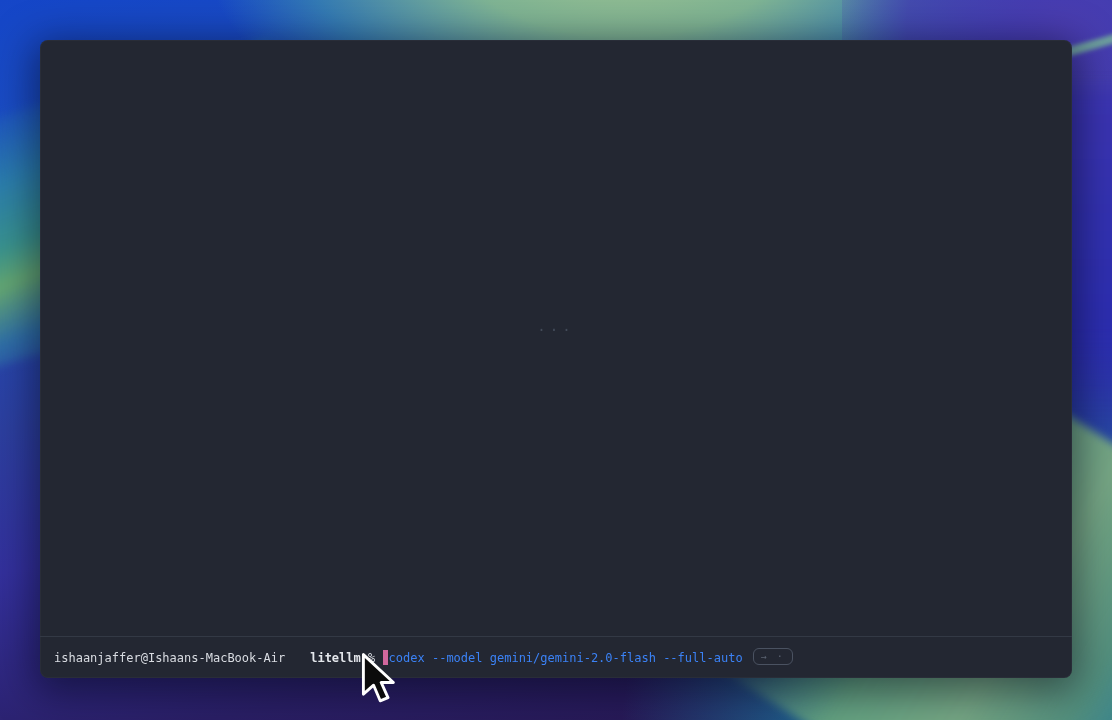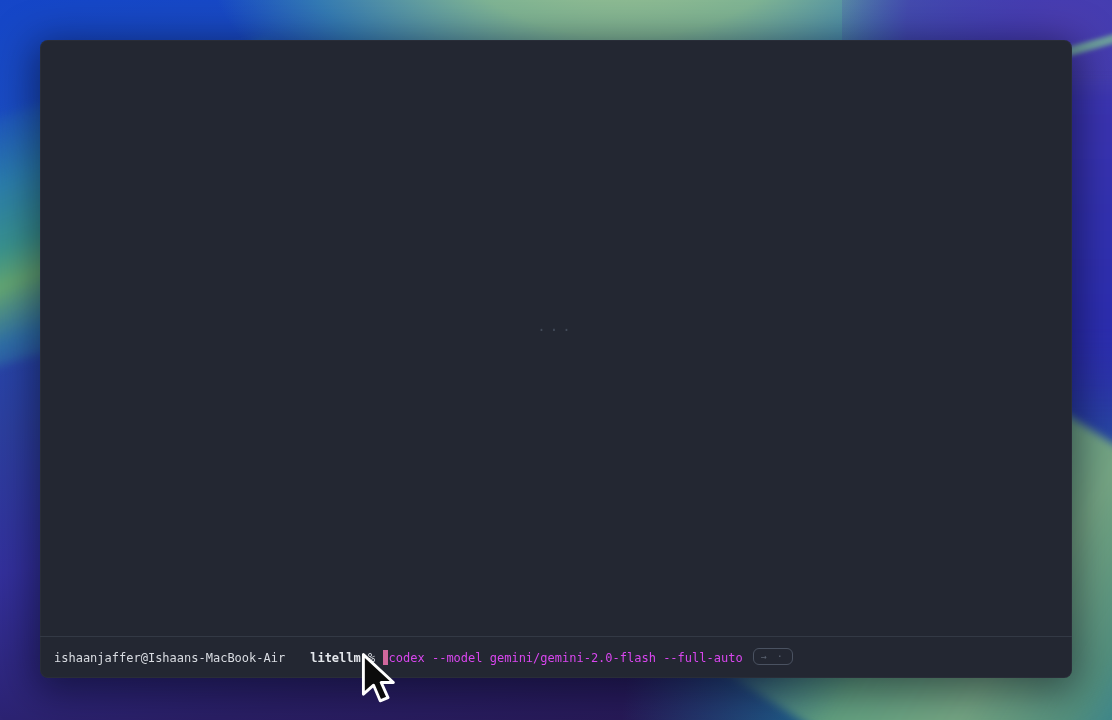--- a/index.html
+++ b/index.html
@@ -93,21 +93,21 @@
   .prompt-userhost { color: #d9dce2; }
   .prompt-dir { color: #e4e7ec; font-weight: bold; margin-left: 25px; }
   .prompt-symbol { color: #d9dce2; margin-left: 7.3px; margin-right: 7.3px; }
   .text-caret {
     display: inline-block;
     width: 5px; height: 15px;
     background: #d0679d;
     margin-right: 1px;
     flex: 0 0 auto;
   }
-  .suggestion-text { color: #d946ef; }
+  .suggestion-text { color: #3b82f6; }
   .accept-hint-badge {
     display: inline-flex;
     align-items: center;
     margin-left: 10px;
     padding: 0 7px;
     height: 15px;
     border: 1px solid #4a5261;
     border-radius: 6px;
     color: #5b6372;
     font-size: 10px;

